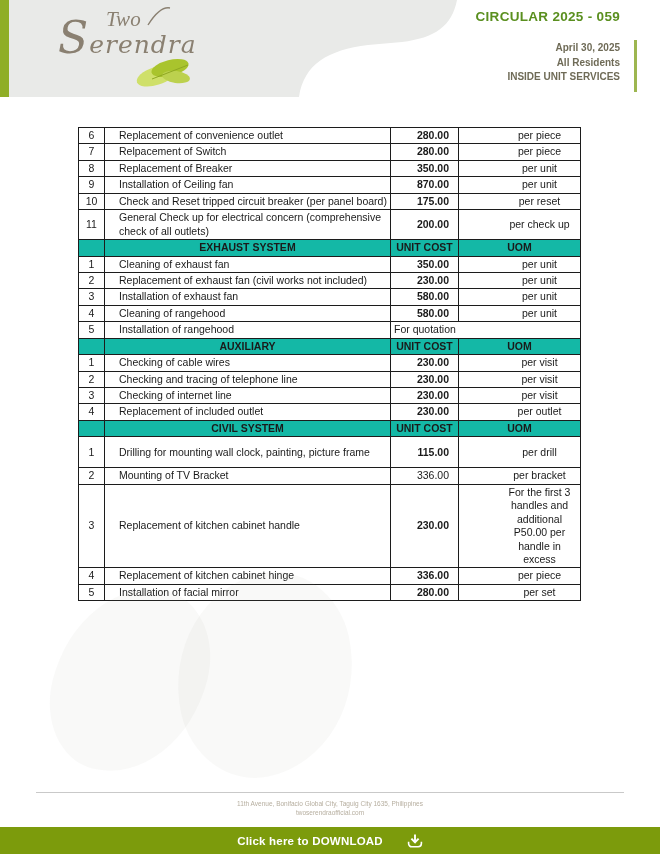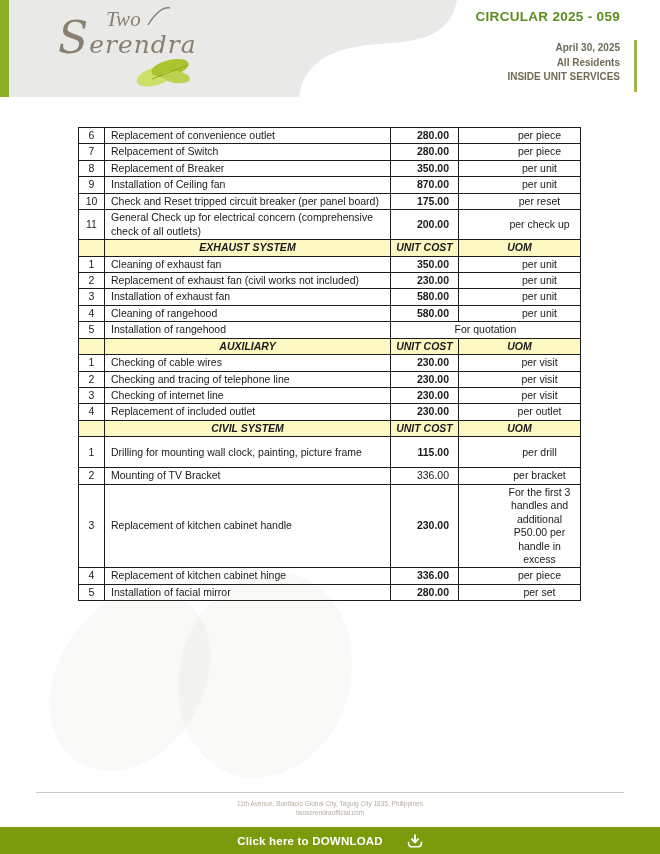--- a/index.html
+++ b/index.html
@@ -40,26 +40,26 @@
 
   
   .svc-table {
     position:absolute; left:78px; top:127px; width:502px;
     border-collapse:collapse; table-layout:fixed; font-size:10.5px;
   }
   .svc-table td { border:1px solid #1c1c1c; padding:1px 3px; vertical-align:middle; line-height:1.28; }
   .svc-table tr { height:16px; }
   .svc-table tr.tall { height:31px; }
   td.num  { text-align:center; }
-  td.desc { text-align:left; padding-left:6px; }
+  td.desc { text-align:left; padding-left:14px; }
   td.cost { text-align:right; font-weight:bold; padding-right:9px; }
   td.cost.normal { font-weight:normal; }
   td.uom  { text-align:center;padding-left:43px; }
-  td.merged { text-align:center; }
-  tr.sec td { background:#fef9c3; font-weight:bold; text-align:center;font-style:italic; }
+  td.merged { }
+  tr.sec td { background:#14b8a6; font-weight:bold; text-align:center; }
 
   
   .watermark { position:absolute; left:55px; top:575px; width:330px; height:210px; pointer-events:none; }
   .wm-leaf { position:absolute; background:rgba(150,150,140,0.06); border-radius:60% 40% 60% 40%; }
   .wm1 { left:0;  top:10px; width:150px; height:190px; transform:rotate(14deg); }
   .wm2 { left:120px; top:0;  width:180px; height:200px; transform:rotate(-12deg); }
 
   
   .footer-divider { position:absolute; left:36px; top:792px; width:588px; height:1px; background:#c9c9c9; }
   .footer-address {

